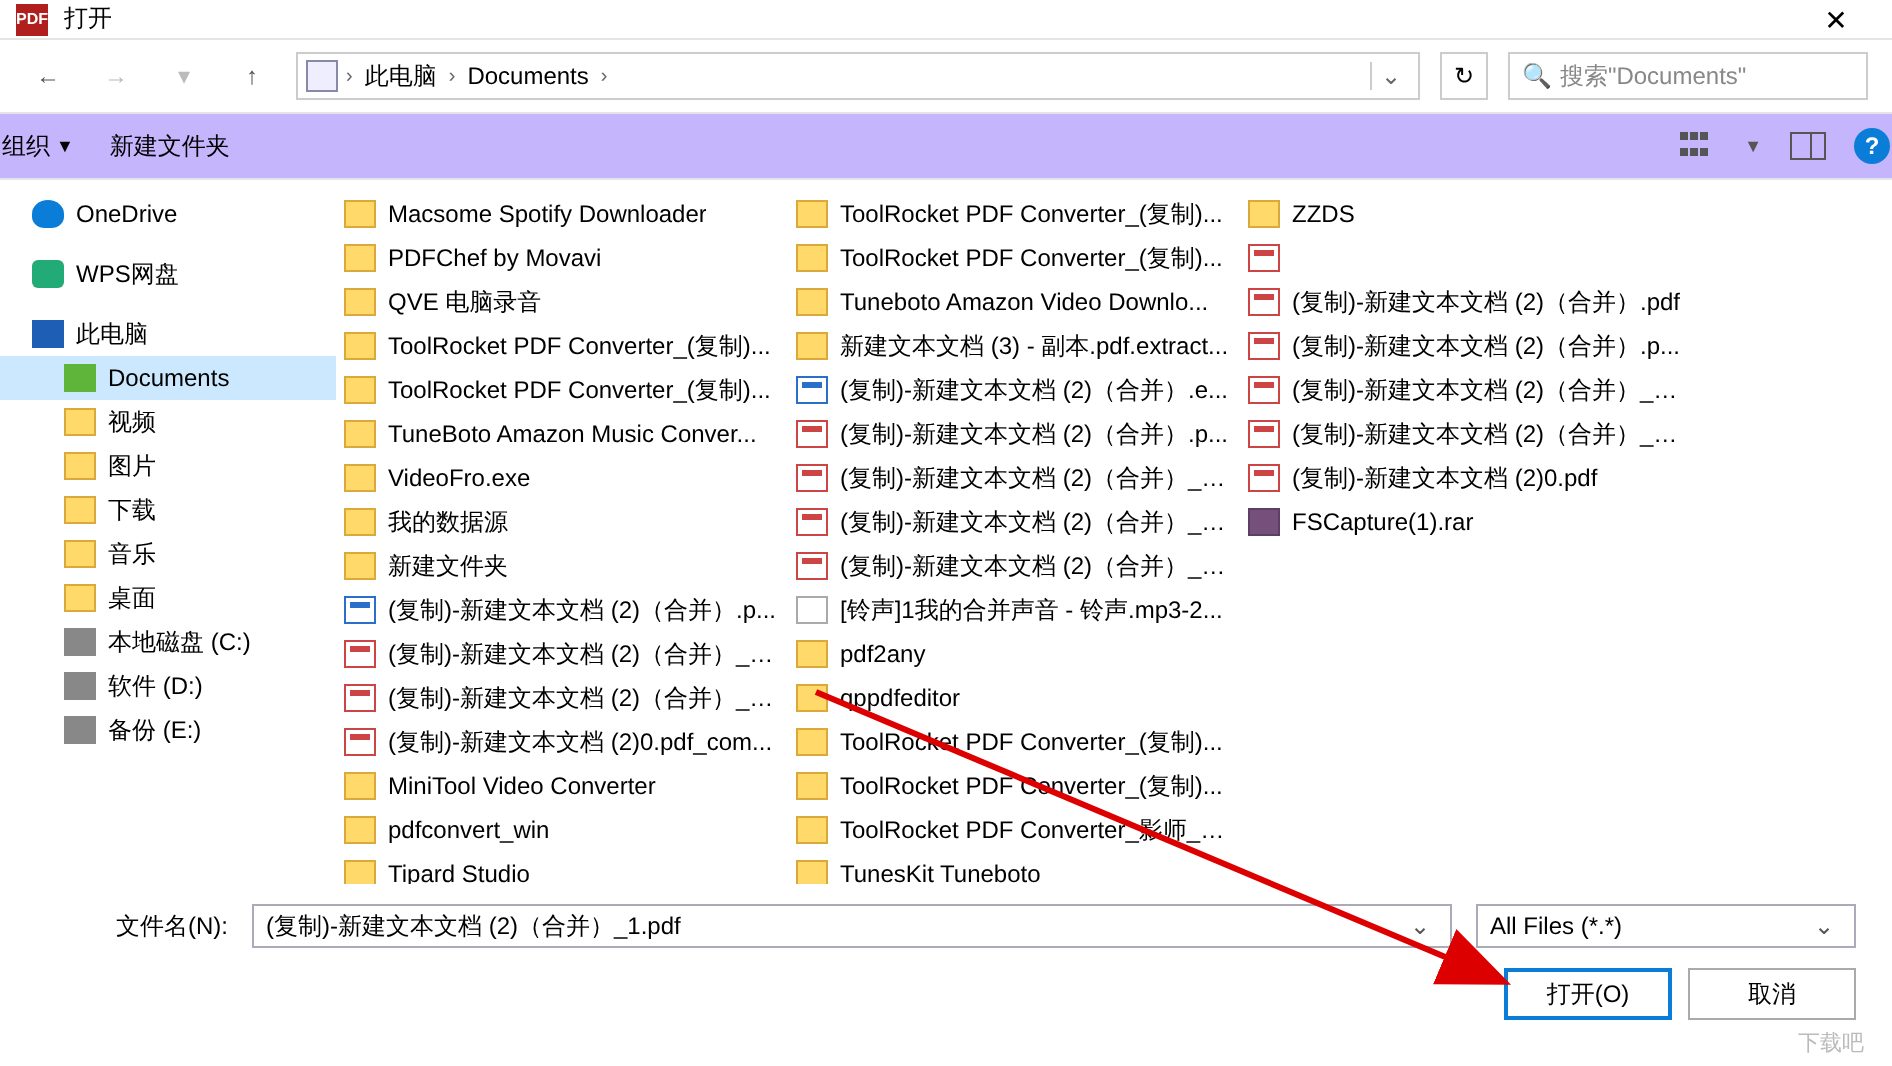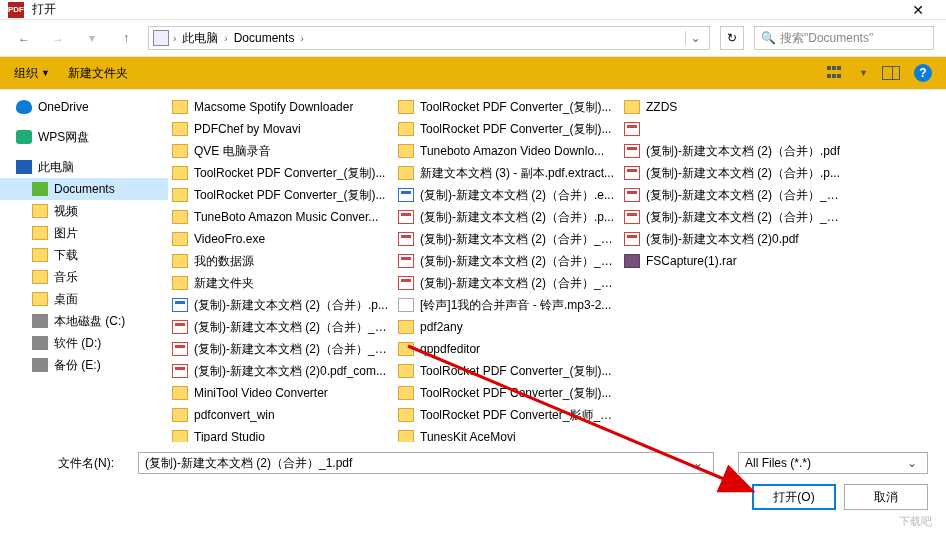--- a/index.html
+++ b/index.html
@@ -12,21 +12,21 @@
 .nav-btn{width:24px;height:24px;display:flex;align-items:center;justify-content:center;color:#555;cursor:pointer}
 .nav-btn.disabled{color:#bbb}
 .breadcrumb{flex:1;height:24px;border:1px solid #ccc;display:flex;align-items:center;padding:0 4px;gap:4px}
 .crumb-icon{width:16px;height:16px;border:1px solid #88a;background:#eef}
 .crumb-sep{color:#666;font-size:10px}
 .crumb{padding:0 2px;cursor:pointer}
 .crumb-drop{width:20px;text-align:center;color:#666;border-left:1px solid #ccc;margin-left:auto}
 .refresh{width:24px;height:24px;border:1px solid #ccc;display:flex;align-items:center;justify-content:center;cursor:pointer}
 .search{width:180px;height:24px;border:1px solid #ccc;display:flex;align-items:center;padding:0 6px;color:#888}
 .search-icon{margin-right:4px}
-.toolbar{height:34px;border-top:1px solid #e5e5e5;border-bottom:1px solid #e5e5e5;display:flex;align-items:center;padding:0 14px;background:#eab308}
+.toolbar{height:34px;border-top:1px solid #e5e5e5;border-bottom:1px solid #e5e5e5;display:flex;align-items:center;padding:0 1px;background:#c4b5fd}
 .toolbar .left{display:flex;gap:18px}
 .toolbar .right{margin-left:auto;display:flex;gap:14px;align-items:center}
 .tool-link{cursor:pointer;display:flex;align-items:center;gap:3px}
 .view-icon{width:18px;height:14px;display:flex;flex-wrap:wrap;gap:1px;cursor:pointer}
 .view-icon span{width:4px;height:4px;background:#555}
 .help-icon{width:18px;height:18px;border-radius:50%;background:#0a7dd8;color:#fff;display:flex;align-items:center;justify-content:center;font-weight:bold;cursor:pointer}
 .body{display:flex;height:352px}
 .sidebar{width:168px;padding:6px 0;overflow:hidden}
 .side-item{height:22px;display:flex;align-items:center;padding-left:16px;gap:6px;cursor:pointer}
 .side-item.indent{padding-left:32px}
@@ -45,21 +45,21 @@
 .fi-icon{width:16px;height:14px;flex-shrink:0}
 .fi-folder{background:#ffd96a;border:1px solid #daa93a}
 .fi-pdf{background:#fff;border:1px solid #c44;position:relative}
 .fi-pdf::after{content:"";position:absolute;top:2px;left:2px;right:2px;height:3px;background:#c44}
 .fi-doc{background:#fff;border:1px solid #2a6fc9}
 .fi-doc::after{content:"";position:absolute;top:2px;left:2px;right:2px;height:3px;background:#2a6fc9}
 .fi-file{background:#fff;border:1px solid #aaa}
 .fi-rar{background:#75507b;border:1px solid #5c3f63}
 .filename{overflow:hidden;text-overflow:ellipsis}
 .footer{padding:10px 18px;display:flex;flex-direction:column;gap:10px}
-.footer-row{display:flex;align-items:center;gap:24px}
+.footer-row{display:flex;align-items:center;gap:12px}
 .fn-label{width:96px;text-align:right}
 .fn-input{flex:1;height:22px;border:1px solid #aab;padding:0 6px;display:flex;align-items:center}
 .fn-drop{width:18px;text-align:center;color:#555;cursor:pointer}
 .filter{width:190px;height:22px;border:1px solid #aab;display:flex;align-items:center;padding:0 6px}
 .btns{margin-left:auto;display:flex;gap:8px}
 .btn{width:84px;height:26px;border:1px solid #0a7dd8;display:flex;align-items:center;justify-content:center;cursor:pointer;background:#fff}
 .btn.primary{border:2px solid #0a7dd8}
 .arrow-overlay{position:absolute;pointer-events:none;top:0;left:0;width:946px;height:533px}
 </style>
 </head>
@@ -291,21 +291,21 @@
         <div class="file-item">
           <div class="fi-icon fi-folder" style="position:relative"></div>
           <span class="filename">ToolRocket PDF Converter_(复制)...</span>
         </div>
         <div class="file-item">
           <div class="fi-icon fi-folder" style="position:relative"></div>
           <span class="filename">ToolRocket PDF Converter_影师_s...</span>
         </div>
         <div class="file-item">
           <div class="fi-icon fi-folder" style="position:relative"></div>
-          <span class="filename">TunesKit AceMovi</span>
+          <span class="filename">TunesKit Tuneboto</span>
         </div>
         <div class="file-item">
           <div class="fi-icon fi-folder" style="position:relative"></div>
           <span class="filename">ZZDS</span>
         </div>
         <div class="file-item">
           <div class="fi-icon fi-pdf" style="position:relative"></div>
         </div>
         <div class="file-item">
           <div class="fi-icon fi-pdf" style="position:relative"></div>

